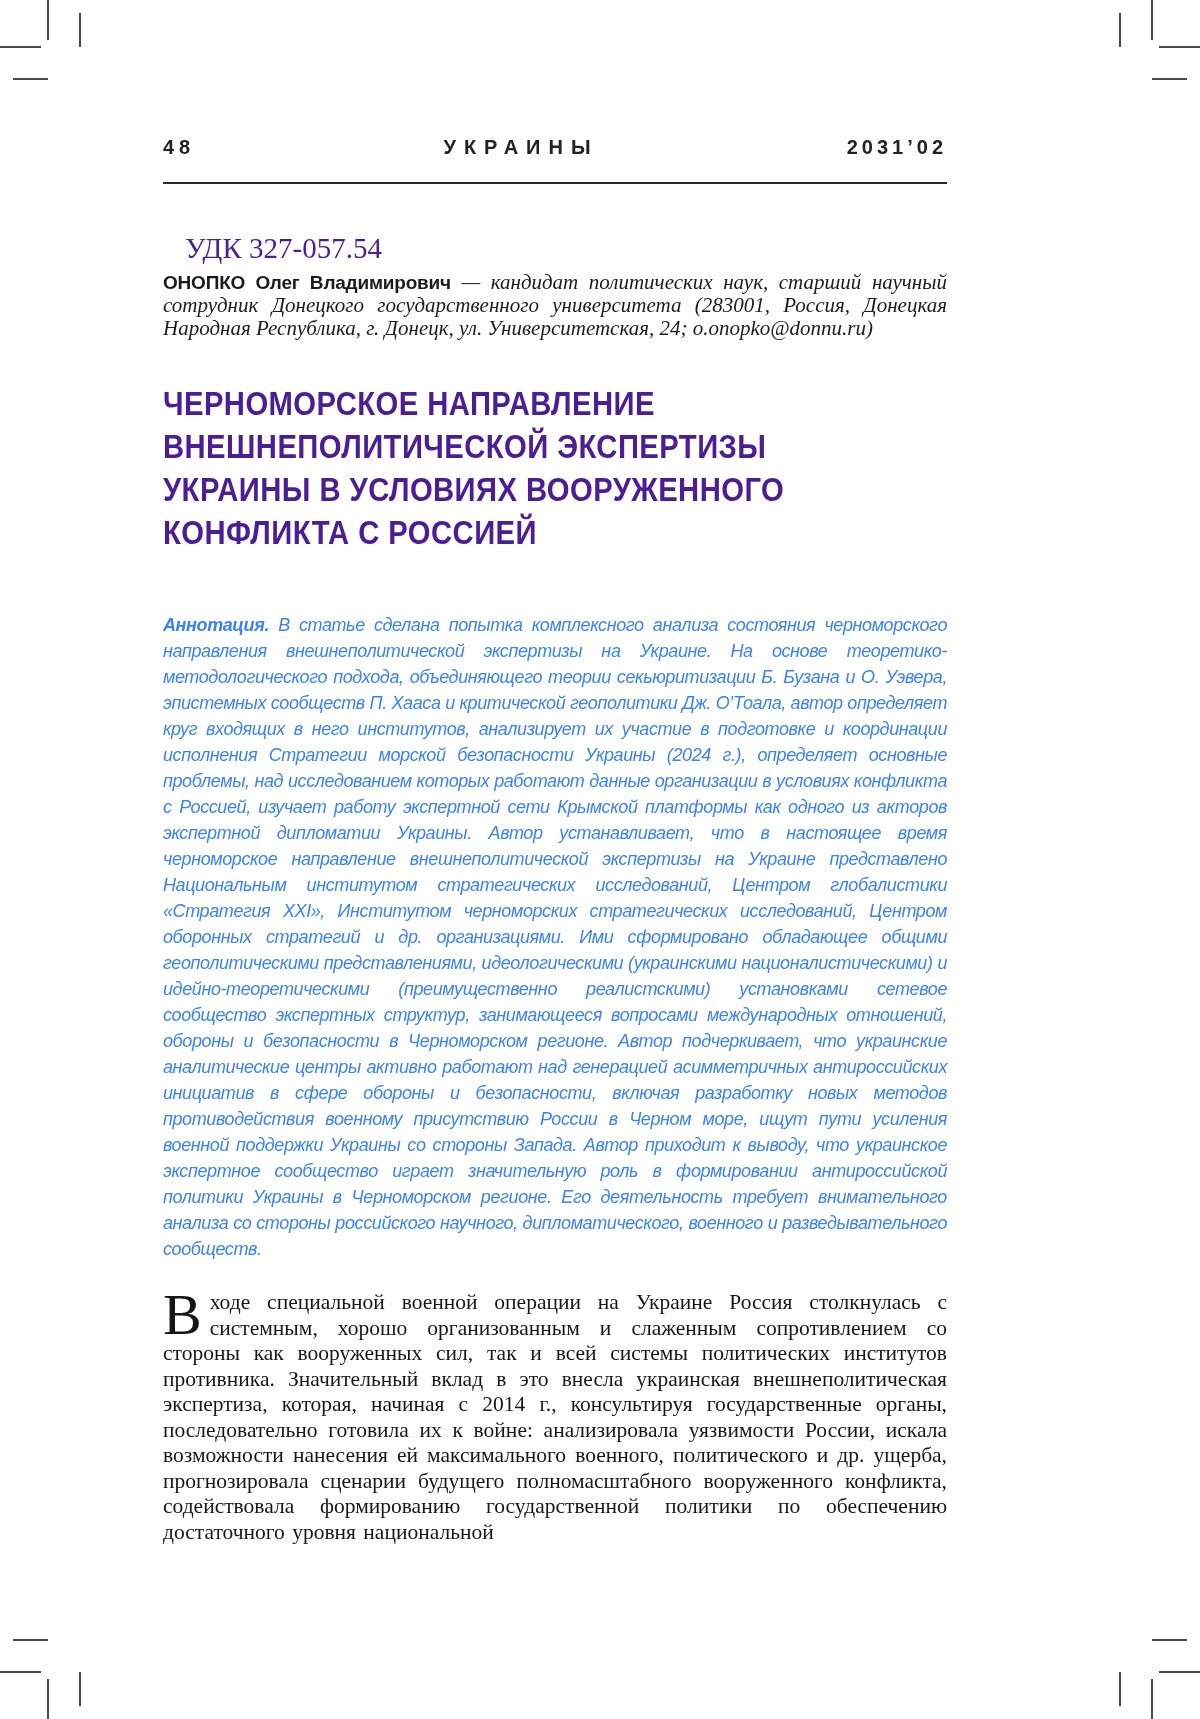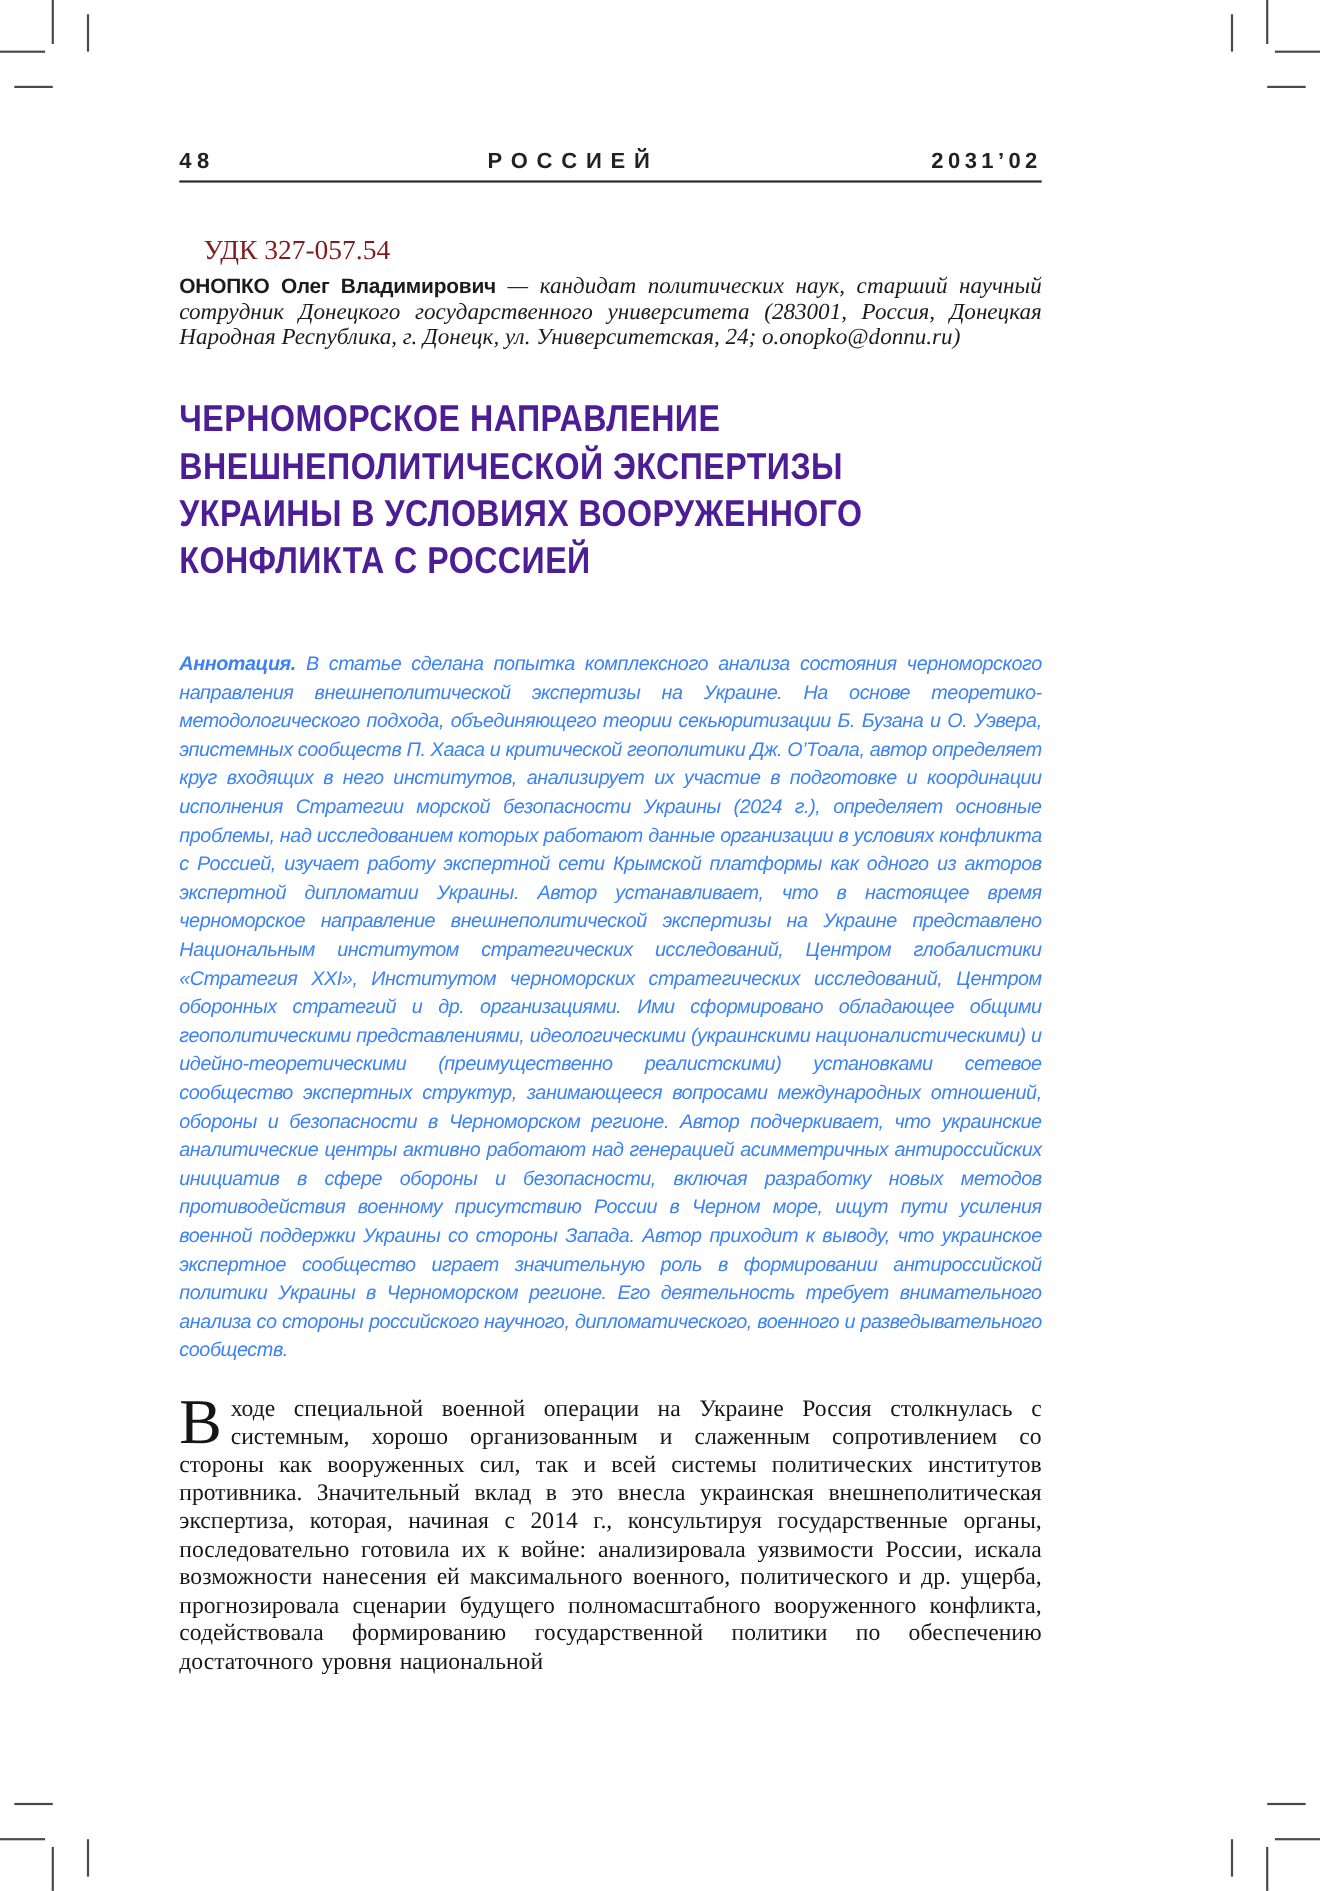--- a/index.html
+++ b/index.html
@@ -18,31 +18,31 @@
     position: absolute;
     left: 163px; top: 136px;
     width: 784px;
   }
   
   .running-header {
     display: flex; justify-content: space-between; align-items: baseline;
     font-family: "Liberation Sans", sans-serif;
     font-size: 20px; font-weight: 700; color: #222;
     border-bottom: 2px solid #2a2a2a;
-    padding-bottom: 5px;
+    padding-bottom: 23px;
   }
   .running-header .pagenum { letter-spacing: 5px; }
   .running-header .journal { letter-spacing: 8px; }
   .running-header .issue   { letter-spacing: 4px; }
   
   .udk {
     margin-top: 48px;
     padding-left: 22px;
-    font-size: 25px;
-    color: #7f1d1d;
+    font-size: 29px;
+    color: #4c1d95;
   }
   
   .author-block {
     margin-top: 6px;
     font-size: 21px;
     line-height: 23px;
     text-align: justify;
   }
   .author-name {
     font-family: "Liberation Sans", sans-serif;
@@ -141,21 +141,21 @@
 
 <div class="crop" style="right:47px; bottom:0; width:2px; height:40px;"></div>
 <div class="crop" style="right:79px; bottom:13px; width:2px; height:34px;"></div>
 <div class="crop" style="right:0; bottom:46px; width:41px; height:2px;"></div>
 <div class="crop" style="right:13px; bottom:78px; width:35px; height:2px;"></div>
 
 <div class="page-content">
 
   <div class="running-header">
     <span class="pagenum">48</span>
-    <span class="journal">РОССИЕЙ</span>
+    <span class="journal">УКРАИНЫ</span>
     <span class="issue">2031’02</span>
   </div>
 
   <div class="udk">УДК 327-057.54</div>
 
   <p class="author-block">
     <span class="author-name">ОНОПКО Олег Владимирович</span>
     <span class="author-info">— кандидат политических наук, старший научный сотрудник Донецкого государственного университета (283001, Россия, Донецкая Народная Республика, г. Донецк, ул. Университетская, 24; o.onopko@donnu.ru)</span>
   </p>
 

